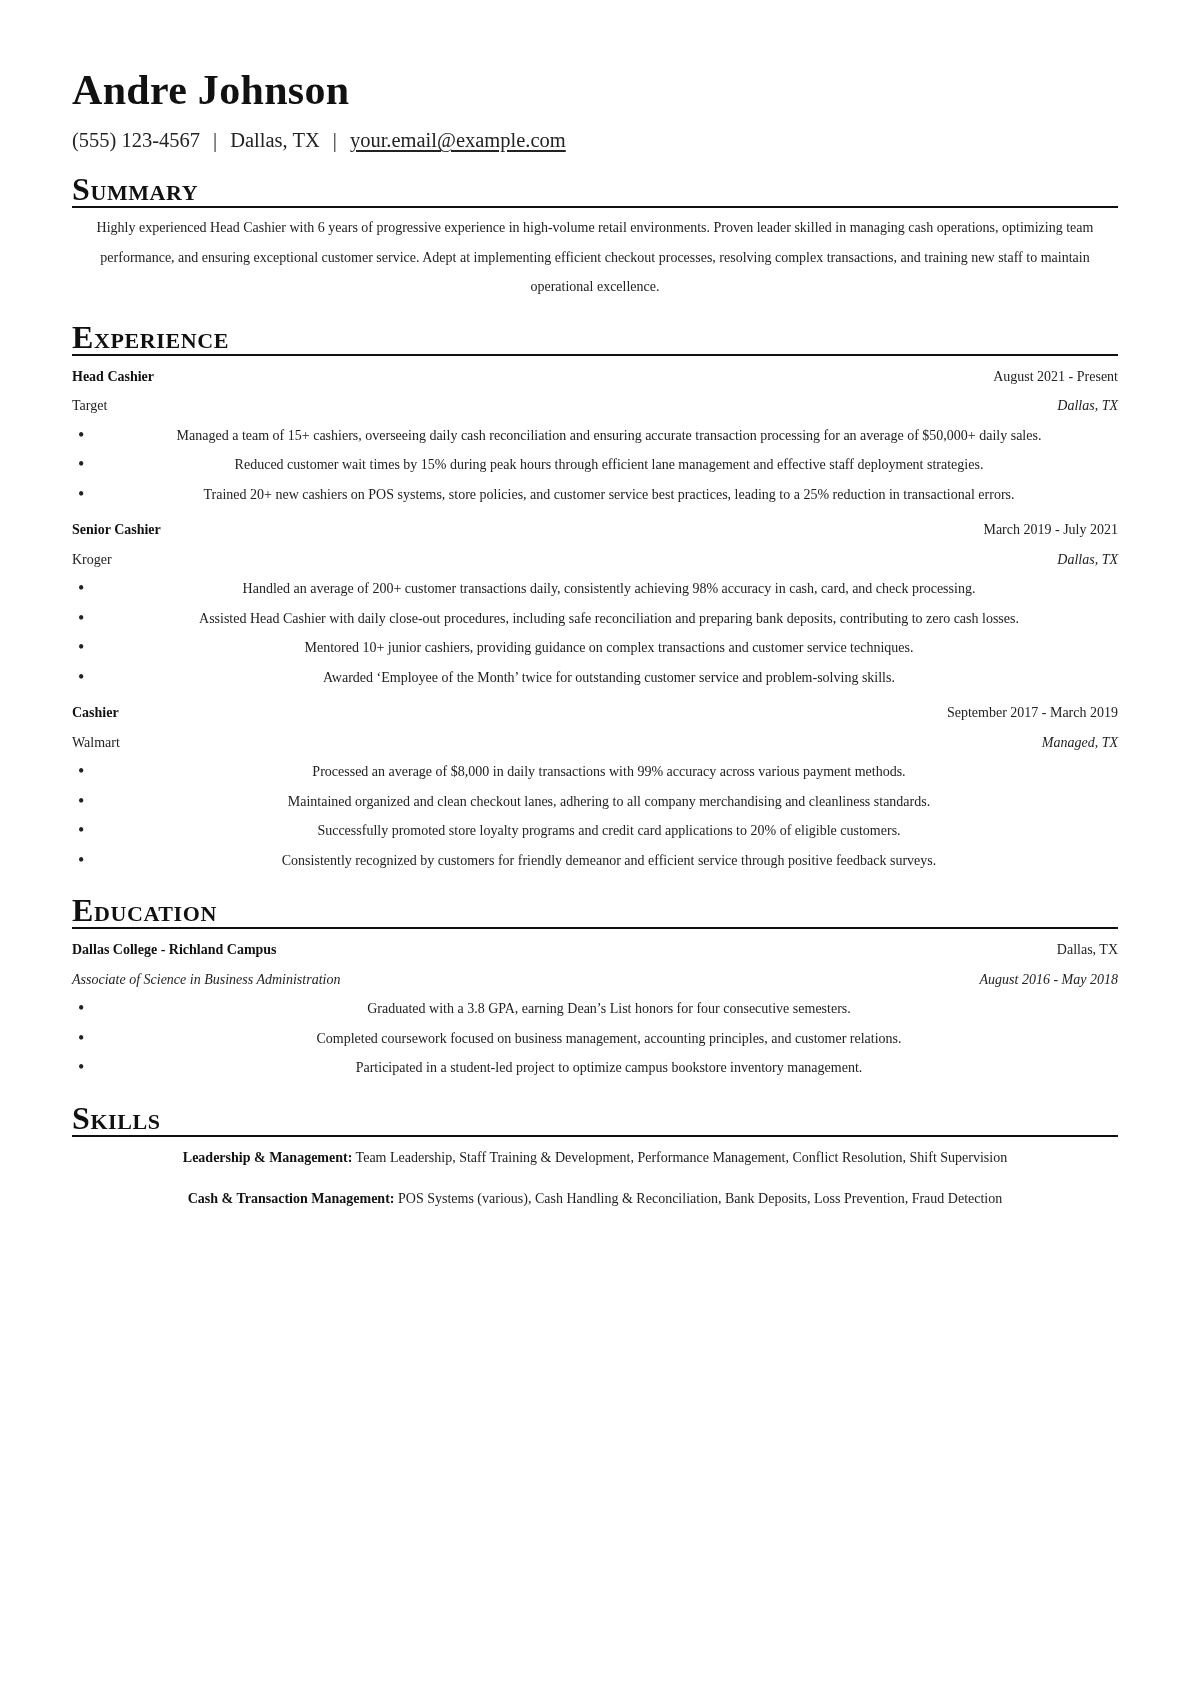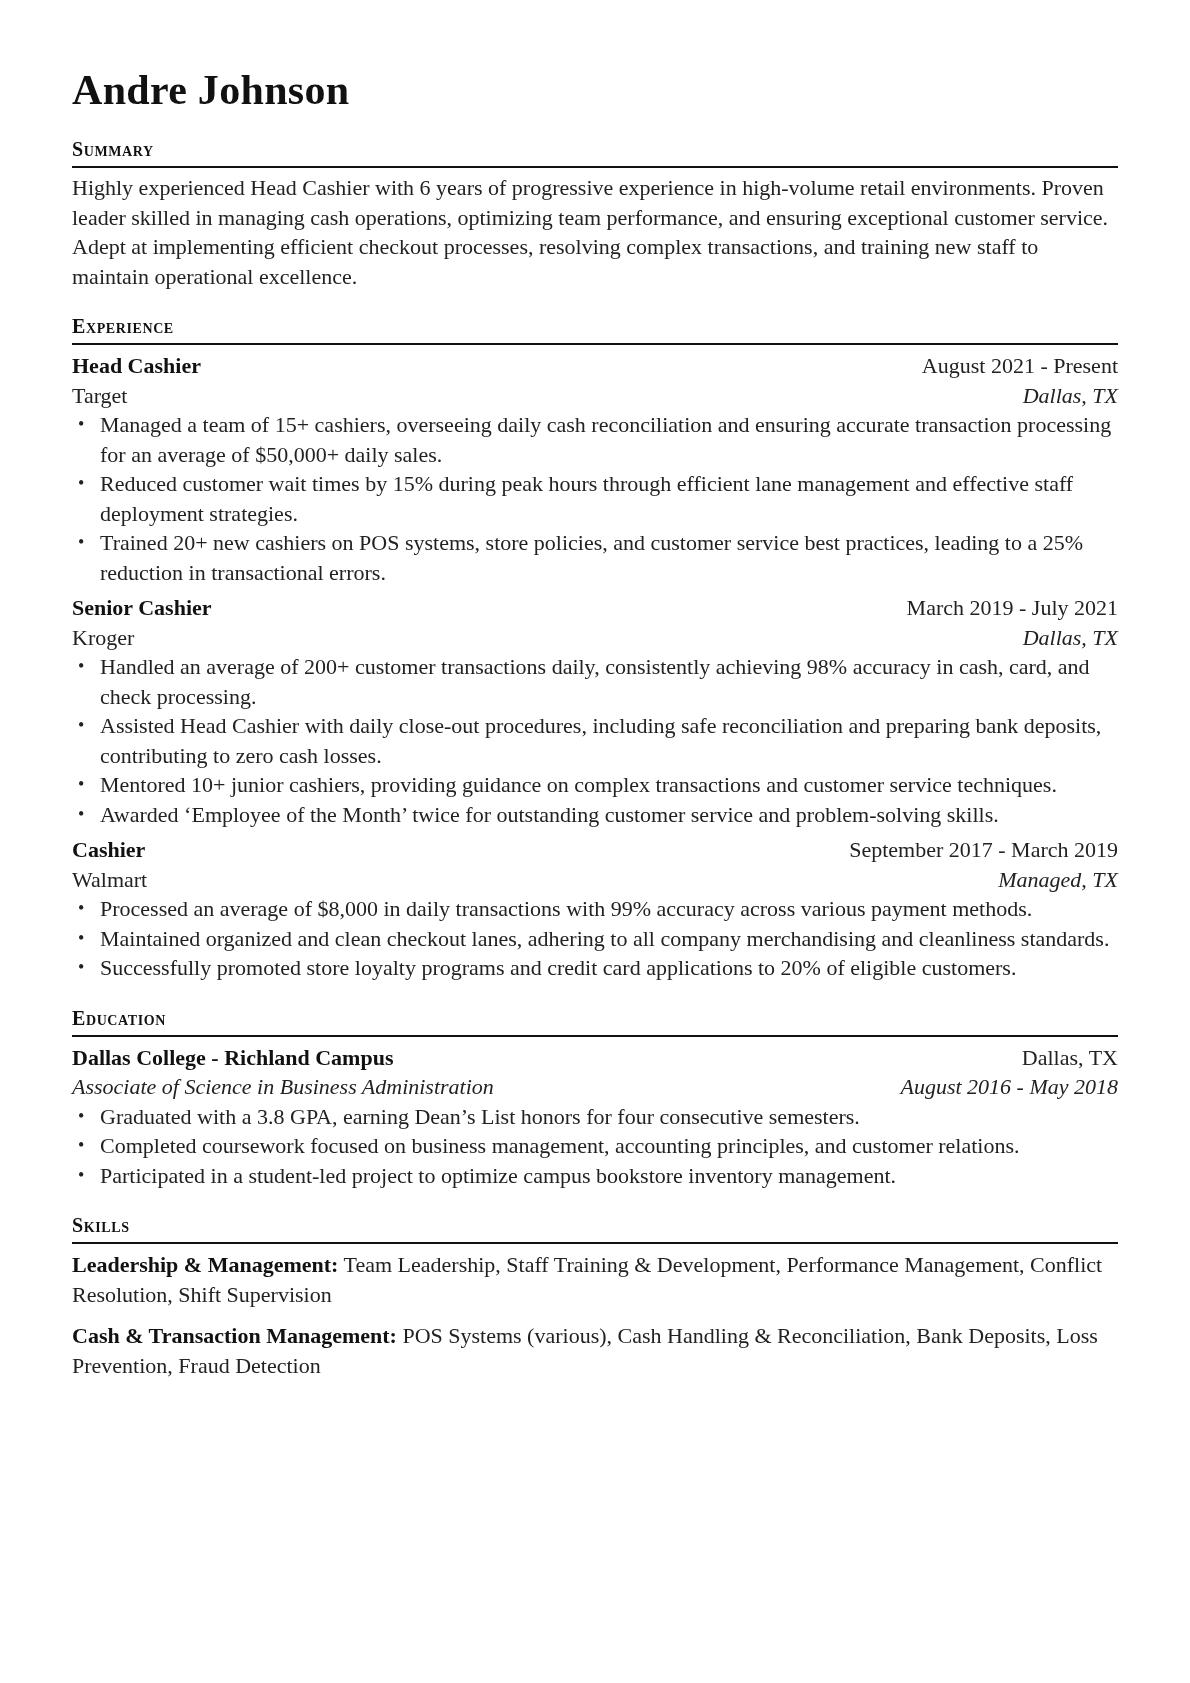--- a/index.html
+++ b/index.html
@@ -14,27 +14,27 @@
       font-size: 42px; line-height: 48px; margin: 0; letter-spacing: 0.3px;
     }
     .contact {
       font-family: "Liberation Serif", serif; font-size: 20.5px;
       line-height: 28px; margin-top: 12px; color: #222;
     }
     .contact .sep { margin: 0 13px; }
     .contact a { color: #222; text-decoration: underline; text-underline-offset: 3px; }
     .section { margin-top: 22px; }
     .section-title {
-      font-family: "Liberation Serif", serif; font-weight: bold; font-size: 20px;
+      font-family: "Liberation Serif", serif; font-weight: bold; font-size: 32px;
       font-variant: small-caps; letter-spacing: 0.6px; line-height: 26px;
       padding-bottom: 4px; border-bottom: 2.2px solid #111; margin: 0;
     }
     .body-text {
-      font-family: "Liberation Serif", serif; font-size: 22px;
-      line-height: 29.5px; color: #222;
+      font-family: "Liberation Serif", serif; font-size: 14px;
+      line-height: 29.5px; color: #222; text-align: center;
     }
     .summary { margin-top: 5px; }
     .entry { margin-top: 6px; }
     .entry + .entry { }
     .row { display: flex; justify-content: space-between; align-items: baseline; gap: 48px; }
     .bold { font-weight: bold; color: #111; }
     .italic { font-style: italic; }
     ul.bullets { list-style: none; margin: 0; padding: 0; }
     ul.bullets li { position: relative; padding-left: 28px; }
     ul.bullets li::before {
@@ -43,20 +43,23 @@
     .skill { margin-top: 6px; }
     .skill + .skill { margin-top: 12px; }
   </style>
 </head>
 <body>
 
 <div class="page">
 
   <div>
     <h1 class="name">Andre Johnson</h1>
+    <div class="contact">
+      <span>(555) 123-4567</span><span class="sep">|</span><span>Dallas, TX</span><span class="sep">|</span><a href="mailto:your.email@example.com">your.email@example.com</a>
+    </div>
   </div>
 
   <div class="section">
     <h2 class="section-title">Summary</h2>
     <p class="body-text summary" style="margin-bottom:0">Highly experienced Head Cashier with 6 years of progressive experience in high-volume retail environments. Proven leader skilled in managing cash operations, optimizing team performance, and ensuring exceptional customer service. Adept at implementing efficient checkout processes, resolving complex transactions, and training new staff to maintain operational excellence.</p>
   </div>
 
   <div class="section">
     <h2 class="section-title">Experience</h2>
 
@@ -99,20 +102,21 @@
         <span>September 2017 - March 2019</span>
       </div>
       <div class="row">
         <span>Walmart</span>
         <span class="italic">Managed, TX</span>
       </div>
       <ul class="bullets">
         <li>Processed an average of $8,000 in daily transactions with 99% accuracy across various payment methods.</li>
         <li>Maintained organized and clean checkout lanes, adhering to all company merchandising and cleanliness standards.</li>
         <li>Successfully promoted store loyalty programs and credit card applications to 20% of eligible customers.</li>
+        <li>Consistently recognized by customers for friendly demeanor and efficient service through positive feedback surveys.</li>
       </ul>
     </div>
   </div>
 
   <div class="section">
     <h2 class="section-title">Education</h2>
     <div class="entry body-text">
       <div class="row">
         <span class="bold">Dallas College - Richland Campus</span>
         <span>Dallas, TX</span>

